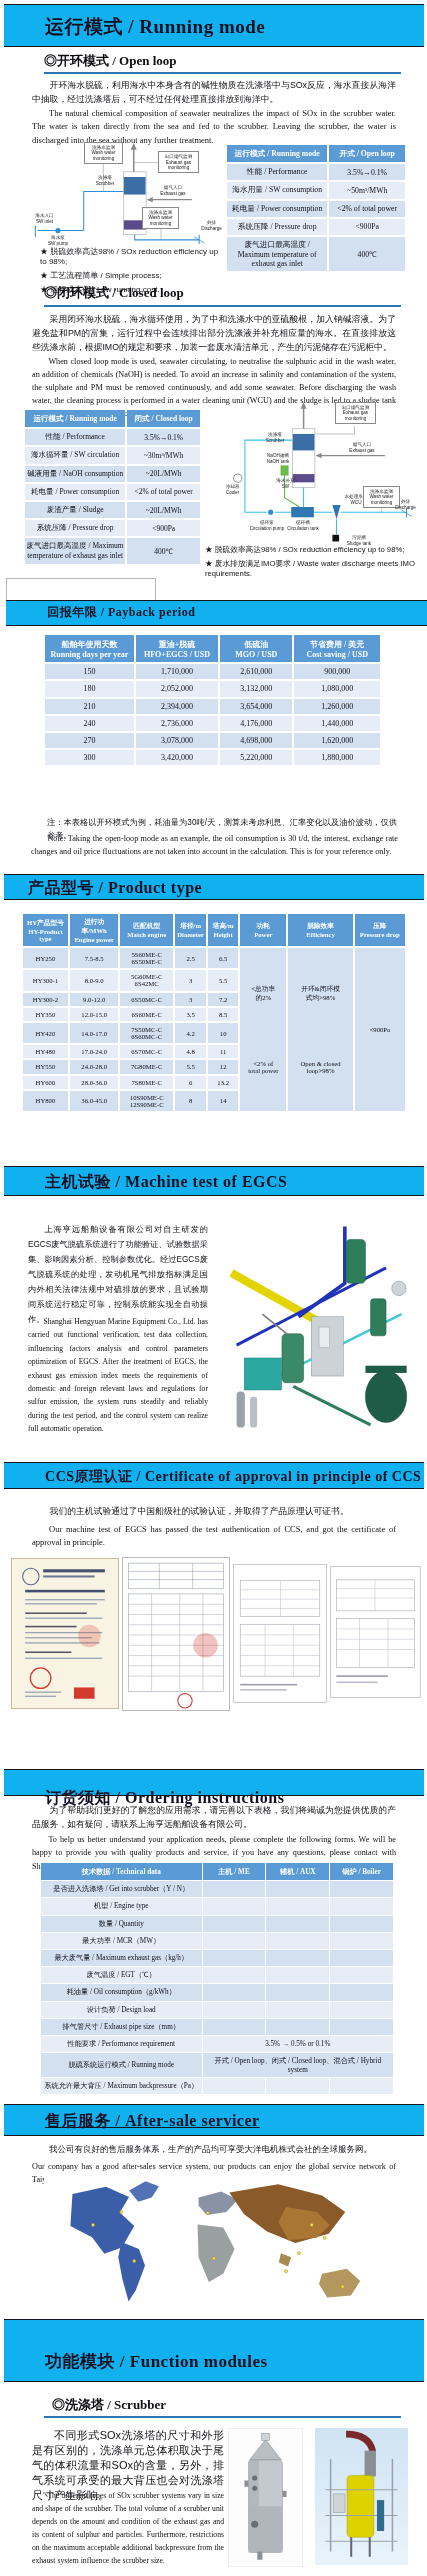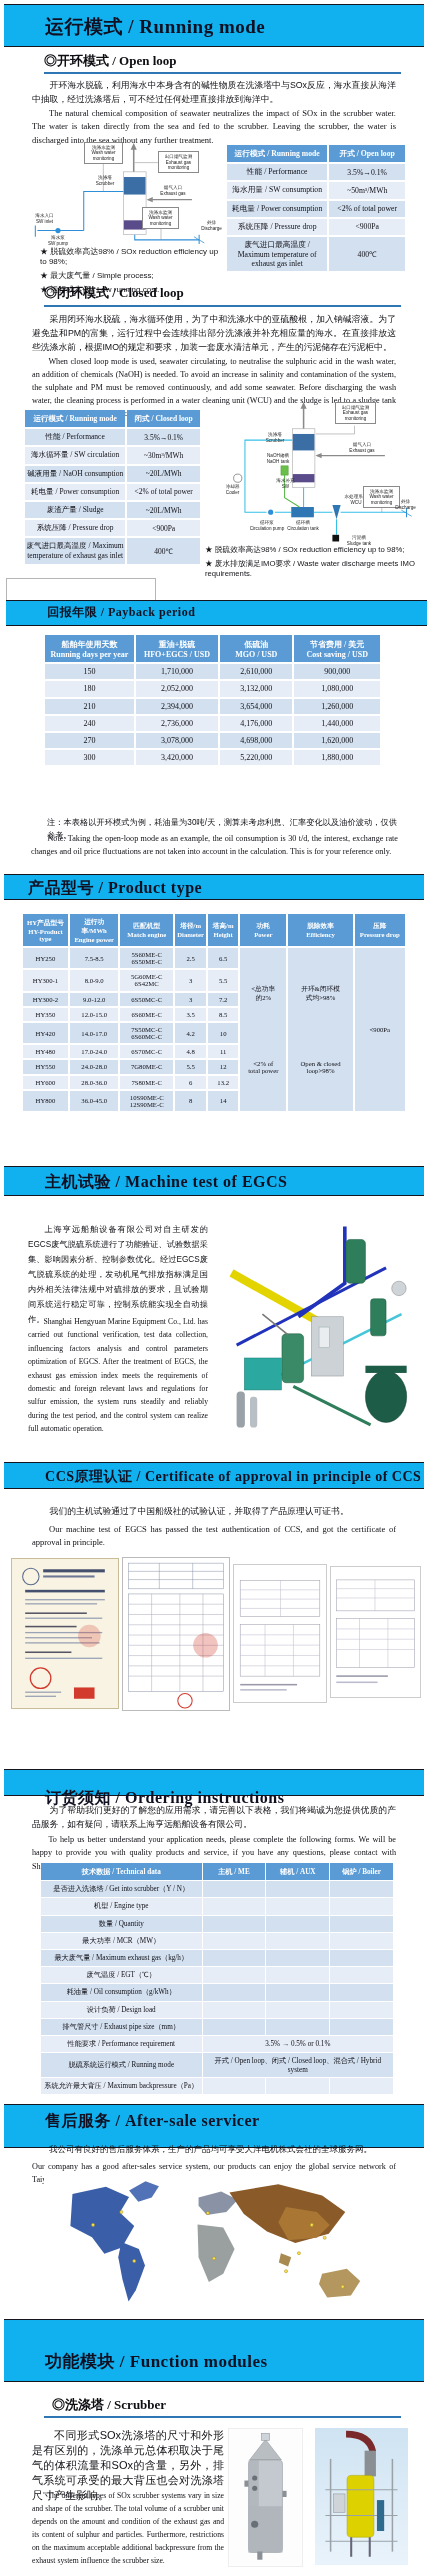--- a/index.html
+++ b/index.html
@@ -118,21 +118,21 @@
         </tr>
       <tr>
           <td>废气进口最高温度 / Maximum temperature of exhaust gas inlet</td>
           <td>400℃</td>
         </tr>
     </tbody>
   </table>
 
   <div class="stars" style="left:40px;top:246px;width:180px;font-size:8px;">
     <div>★ 脱硫效率高达98% / SOx reduction efficiency up to 98%;</div>
-    <div>★ 最大废气量 / Simple process;</div>
+    <div>★ 工艺流程简单 / Simple process;</div>
     <div>★ 运行成本低 / Low running cost.</div>
   </div>
 
   <div class="sub" style="top:284px;">◎闭环模式 / Closed loop</div>
   <div class="rule" style="top:305px;"></div>
   <div class="p cn ind" style="top:312px;left:32px;width:364px;font-size:8.8px;line-height:14px;">采用闭环海水脱硫，海水循环使用，为了中和洗涤水中的亚硫酸根，加入钠碱溶液。为了避免盐和PM的富集，运行过程中会连续排出部分洗涤液并补充相应量的海水。在直接排放这些洗涤水前，根据IMO的规定和要求，加装一套废水清洁单元，产生的污泥储存在污泥柜中。</div>
   <div class="p en ind" style="top:355px;left:32px;width:364px;font-size:8.2px;line-height:13px;">When closed loop mode is used, seawater circulating, to neutralise the sulphuric acid in the wash water, an addition of chemicals (NaOH) is needed. To avoid an increase in salinity and contamination of the system, the sulphate and PM must be removed continuously, and add some seawater. Before discharging the wash water, the cleaning process is performed in a water cleaning unit (WCU) and the sludge is led to a sludge tank to meet the IMO guidelines criteria.</div>
 
   <table class="t" style="left:23px;top:408px;width:179px;font-size:7.5px;">
     <colgroup>
@@ -615,21 +615,21 @@
         </tr>
       <tr>
           <td>系统允许最大背压 / Maximum backpressure（Pa）</td>
           <td></td>
           <td></td>
           <td></td>
         </tr>
     </tbody>
   </table>
 
-  <div class="band" style="top:2104px;height:44px;">
+  <div class="band" style="top:2104px;height:32px;text-decoration:underline;">
     <div class="bt" style="font-size:16px;padding-top:6.2px;">售后服务 / After-sale servicer</div>
   </div>
   <div class="p cn ind" style="top:2143px;left:32px;width:364px;font-size:8.5px;">我公司有良好的售后服务体系，生产的产品均可享受大洋电机株式会社的全球服务网。</div>
   <div class="p en" style="top:2160px;left:32px;width:364px;font-size:8.2px;">Our company has a good after-sales service system, our products can enjoy the global service network of Taiyo Electric Co., Ltd.</div>
   <div class="imgbox" style="left:44px;top:2176px;width:340px;height:140px;background:#fff;">
     <svg width="340" height="140" viewBox="0 0 660 272">
       <path d="M55,35 l65,-14 45,20 -18,30 28,26 -24,42 -34,12 -24,-32 -42,-22 z" fill="#3a5fa8"></path>
       <path d="M165,28 l32,-18 26,10 -14,22 -26,8 z" fill="#5272b8"></path>
       <path d="M150,128 l34,14 12,32 -18,48 -14,22 -12,-44 -8,-42 z" fill="#3a5fa8"></path>
       <path d="M300,42 l44,-12 32,16 -22,24 -38,6 -16,-18 z" fill="#8a93a6"></path>

